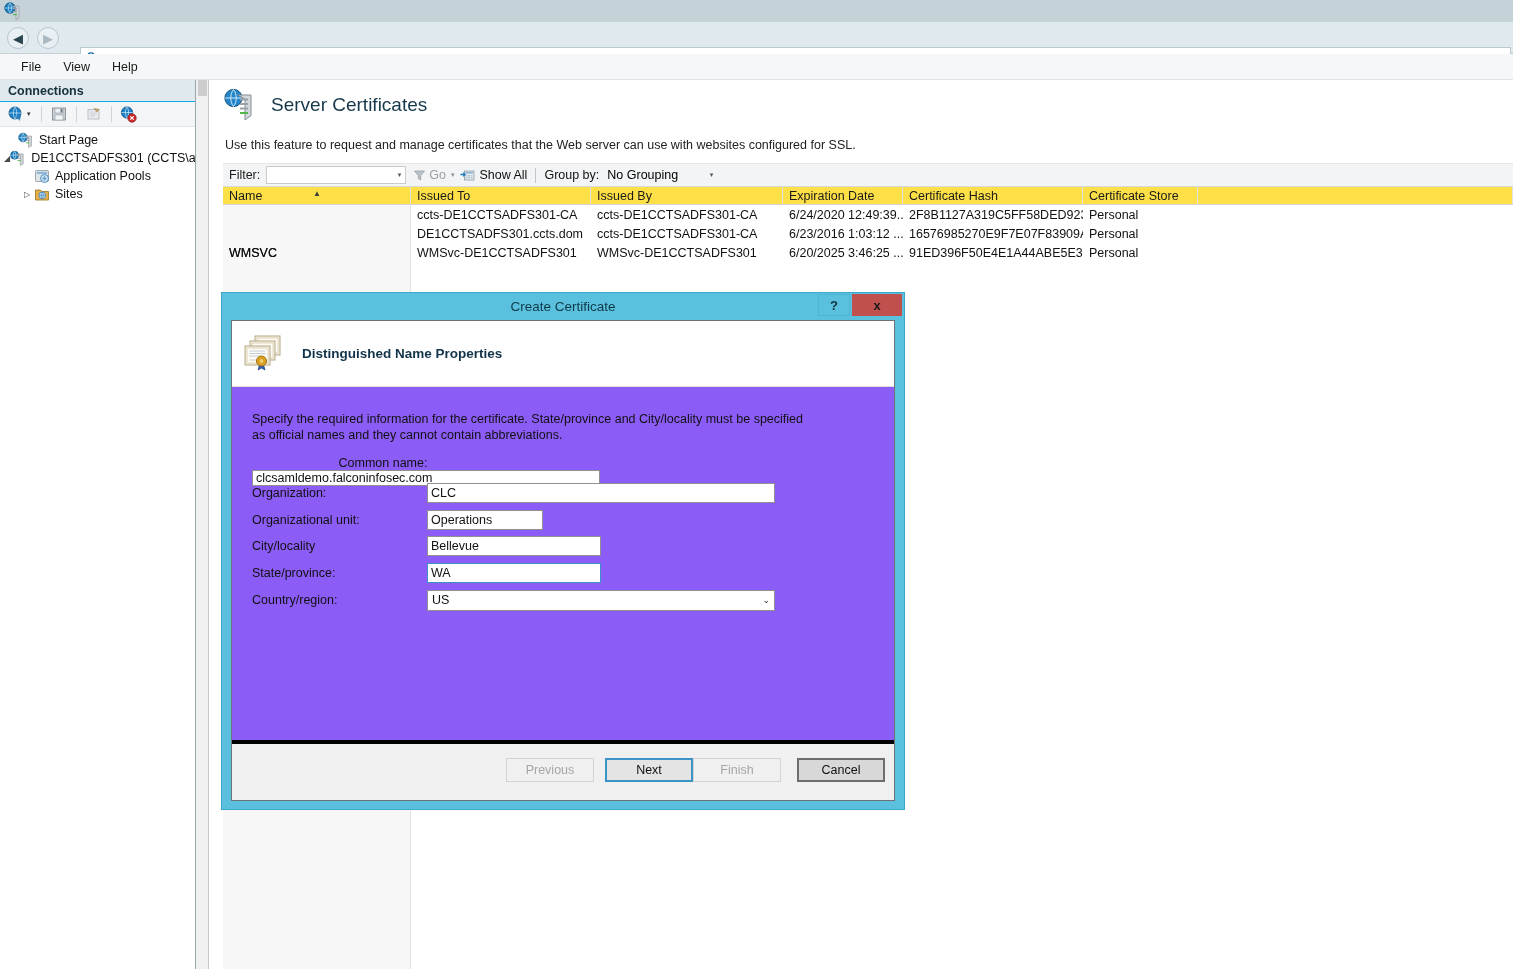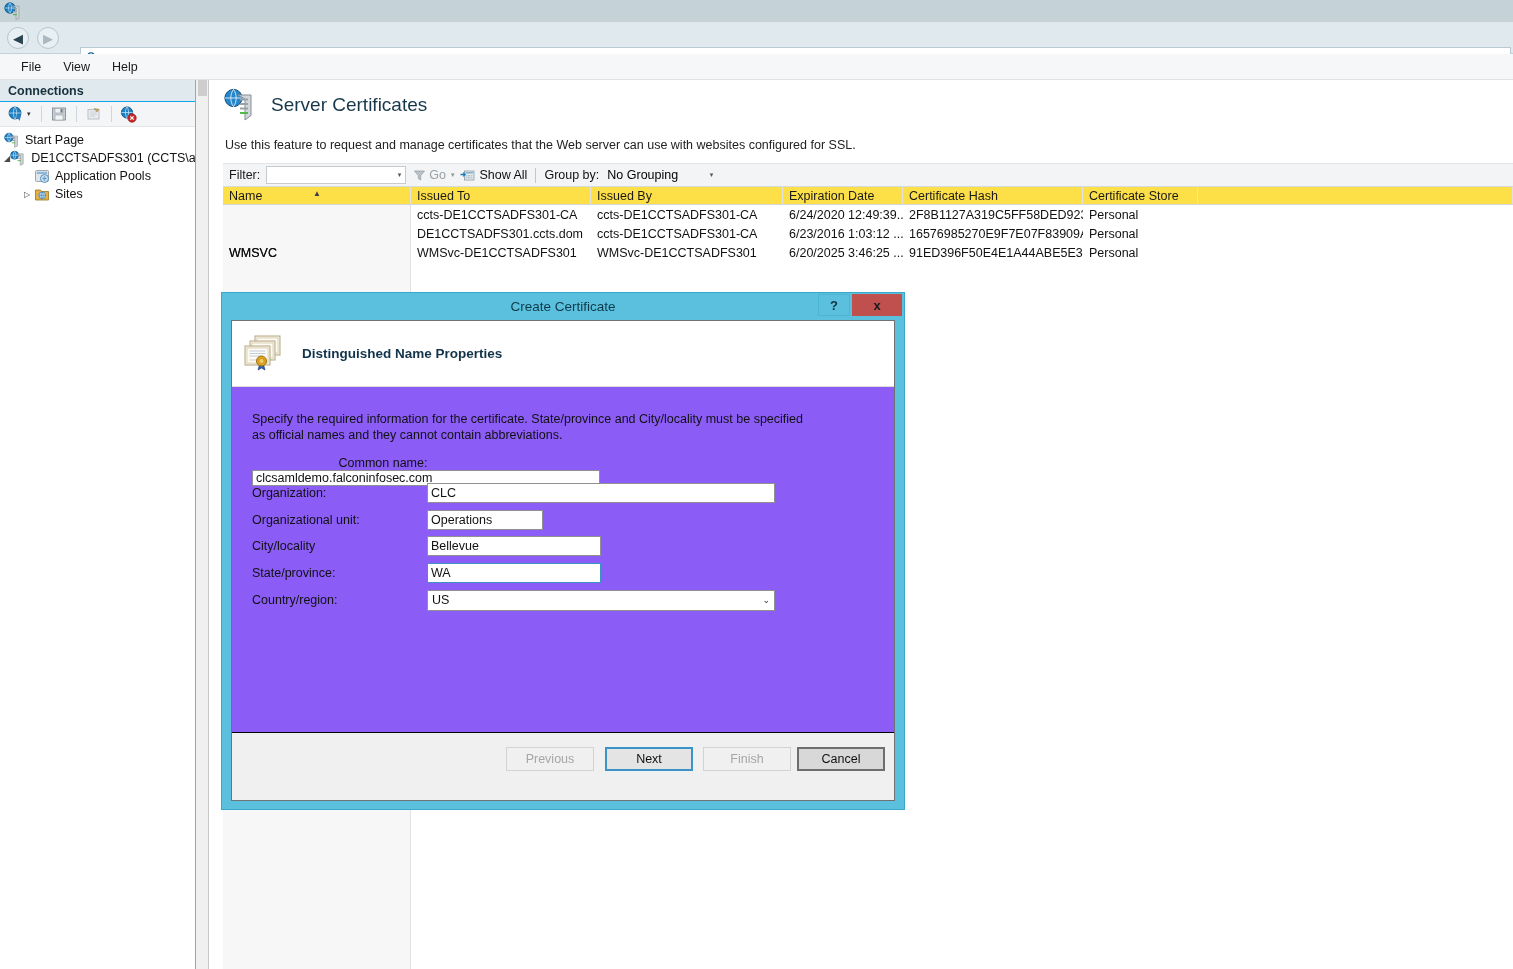--- a/index.html
+++ b/index.html
@@ -249,35 +249,35 @@
   }
   .txt.focused { border: 1px solid #3b93c7; }
   .selectbox {
     height: 21px; background: #ffffff; border: 1px solid #919191;
     display: flex; align-items: center; justify-content: space-between;
     font-size: 12.5px; color: #111; padding: 0 4px 0 4px;
   }
   .selectbox .dd { font-size: 9px; color: #333; }
 
   .dlg-footer {
-    position: absolute; left: 0; bottom: 0; width: 100%; height: 68px;
-    background: #f0f0f0; border-top: 1px solid #000000;
+    position: absolute; left: 0; bottom: 0; width: 100%; height: 60px;
+    background: #f0f0f0; border-top: 4px solid #000000;
   }
   .dbtn {
     position: absolute; top: 14px; width: 88px; height: 24px;
     font-size: 12.5px; background: #e4e4e4; border: 1px solid #adadad;
     display: flex; align-items: center; justify-content: center;
     font-family: "Liberation Sans", sans-serif;
   }
   .dbtn.disabled { color: #a6a6a6; background: #f0f0f0; border: 1px solid #d3d3d3; }
   .dbtn.primary  { background: #e4e4e4; border: 2px solid #3b93c7; color:#111; }
   .dbtn.defaultb { background: #d8d8d8; border: 2px solid #6e6e6e; color:#111; }
   #btn-prev   { left: 274px; }
   #btn-next   { left: 373px; }
-  #btn-finish { left: 471px; }
+  #btn-finish { left: 461px; }
   #btn-cancel { left: 565px; }
 
   svg { display:block; }
 </style>
 </head>
 <body>
 
 <div class="titlebar">
   <span class="app-icon">
     <svg width="18" height="18" viewBox="0 0 18 18">
@@ -357,21 +357,21 @@
         <circle cx="7" cy="6.5" r="5.6" fill="#1d7fc4" stroke="#0a4f80" stroke-width="0.8"></circle>
         <path d="M1.4 6.5h11.2M7 0.9c2.1 3 2.1 8.2 0 11.2M7 0.9c-2.1 3-2.1 8.2 0 11.2" stroke="#cfeaf9" fill="none" stroke-width="0.7"></path>
         <circle cx="12" cy="12" r="4.2" fill="#cc2b2b" stroke="#8e1a1a" stroke-width="0.7"></circle>
         <path d="M10.3 10.3l3.4 3.4M13.7 10.3l-3.4 3.4" stroke="#ffffff" stroke-width="1.2"></path>
       </svg>
     </div>
   </div>
 
   <div class="tree">
 
-    <div class="tree-row" style="padding-left:4px;">
+    <div class="tree-row" style="padding-left:18px;">
       <span class="tree-ico">
         <svg width="16" height="16" viewBox="0 0 16 16">
           <circle cx="5" cy="5.5" r="4.3" fill="#1d7fc4" stroke="#0a4f80" stroke-width="0.7"></circle>
           <path d="M0.8 5.5h8.4M5 1.2c1.7 2.2 1.7 6.4 0 8.6M5 1.2c-1.7 2.2-1.7 6.4 0 8.6" stroke="#cfeaf9" fill="none" stroke-width="0.6"></path>
           <path d="M7 4h6.5v10L10.5 15.3V5.4z" fill="#cfd4d8" stroke="#8b9197" stroke-width="0.55"></path>
           <rect x="7.9" y="5.6" width="3.4" height="0.9" fill="#9aa1a7"></rect>
           <rect x="7.9" y="8" width="3.4" height="0.9" fill="#9aa1a7"></rect>
           <rect x="7.9" y="10.4" width="3.4" height="0.9" fill="#55b84e"></rect>
         </svg>
       </span>

